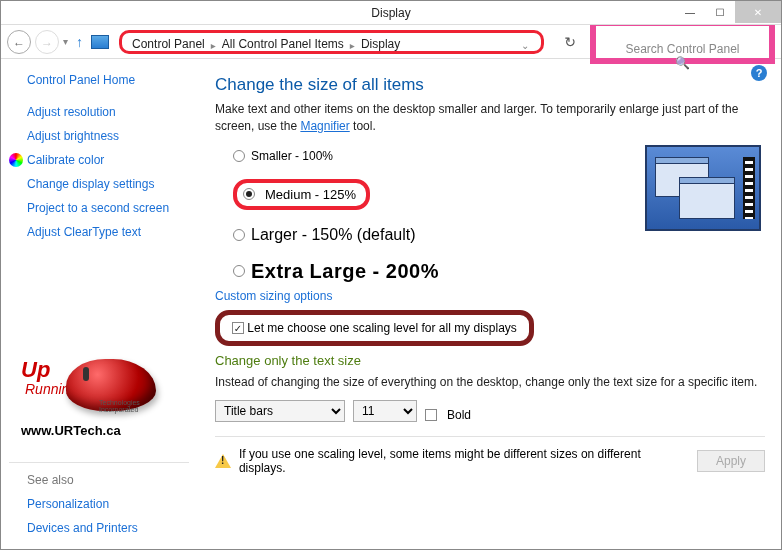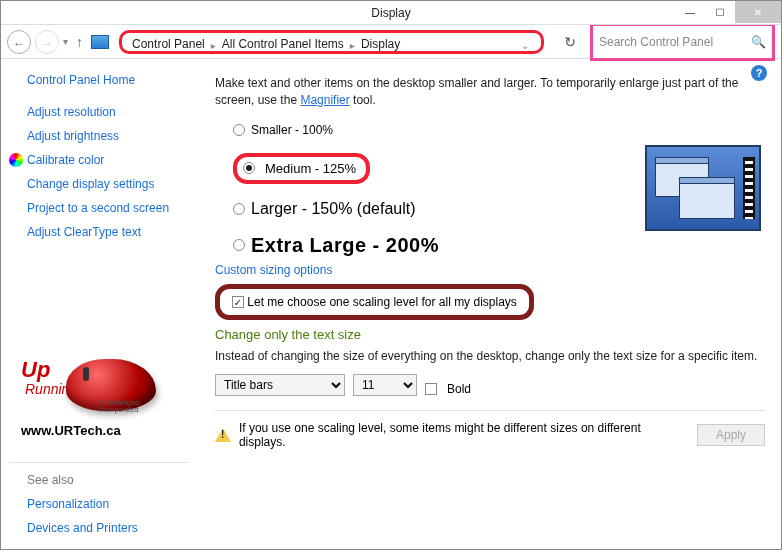--- a/index.html
+++ b/index.html
@@ -12,21 +12,21 @@
   .toolbar { height: 34px; display: flex; align-items: center; padding: 0 6px; gap: 4px; border-bottom: 1px solid #ddd; }
   .nav-btn { width: 24px; height: 24px; border: 1px solid #aaa; border-radius: 50%; display: flex; align-items: center; justify-content: center; font-size: 12px; color: #666; background: #fff; }
   .nav-btn.fwd { color: #ccc; border-color: #ddd; }
   .up-btn { font-size: 14px; color: #2a7ed2; padding: 0 4px; }
   .icon-monitor { width: 18px; height: 14px; background: linear-gradient(#5aa9e6,#2a7ed2); border: 1px solid #1a5da0; display: inline-block; }
   .breadcrumb { flex: 1; height: 24px; border: 3px solid #e23; border-radius: 10px; display: flex; align-items: flex-end; padding: 0 6px; gap: 2px; margin: 0 6px; }
   .crumb { color: #222; padding: 0 4px; }
   .crumb-sep { color: #888; font-size: 10px; }
   .crumb-dd { color: #888; font-size: 10px; margin-left: auto; padding-right: 6px; }
   .refresh { font-size: 14px; color: #555; padding: 0 10px; }
-  .searchbox { width: 185px; height: 24px; border: 3px solid #ec4899; display: flex; align-items: center; padding: 16px 6px; color: #888; }
+  .searchbox { width: 185px; height: 24px; border: 6px solid #ec4899; display: flex; align-items: center; padding: 16px 6px; color: #888; flex-direction: column; }
   .searchbox span.ph { flex: 1; }
   .help-icon { position: absolute; right: 14px; top: 64px; width: 16px; height: 16px; background: #2a7ed2; color: #fff; border-radius: 50%; font-size: 11px; display: flex; align-items: center; justify-content: center; font-weight: bold; }
   .body { display: flex; height: calc(100% - 58px); }
   .sidebar { width: 208px; padding: 14px 10px 10px 26px; position: relative; }
   .side-link { color: #1a6fd6; font-size: 12px; margin-bottom: 10px; cursor: pointer; }
   .side-calib { display: flex; align-items: center; gap: 4px; margin-left: -20px; padding-left: 2px; }
   .calib-icon { width: 14px; height: 14px; display: inline-block; background: conic-gradient(red,yellow,lime,cyan,blue,magenta,red); border-radius: 50%; }
   .logo-area { position: absolute; left: 20px; top: 290px; width: 170px; }
   .logo-art { width: 150px; height: 72px; position: relative; }
   .mouse-body { position: absolute; left: 45px; top: 10px; width: 90px; height: 52px; background: radial-gradient(circle at 35% 30%, #ff6b6b, #b00000 60%, #600 100%); border-radius: 50% 55% 55% 50% / 60% 70% 45% 45%; box-shadow: inset -4px -6px 10px rgba(0,0,0,0.4), 2px 4px 6px rgba(0,0,0,0.3); }
@@ -130,20 +130,21 @@
 
     <div class="see-also">
       <div class="side-divider"></div>
       <div class="see-hdr">See also</div>
       <div class="side-link">Personalization</div>
       <div class="side-link" style="margin-bottom:0;">Devices and Printers</div>
     </div>
   </div>
 
   <div class="main">
+    <div class="h1">Change the size of all items</div>
     <div class="desc">
       <span>Make text and other items on the desktop smaller and larger. To temporarily enlarge just part of the screen, use the </span><a>Magnifier</a><span> tool.</span>
     </div>
 
     <div class="preview">
       <div class="pv-win" style="left:8px;top:10px;width:54px;height:40px;">
           <div class="bar"></div>
         </div>
       <div class="pv-win" style="left:32px;top:30px;width:56px;height:42px;">
           <div class="bar"></div>

